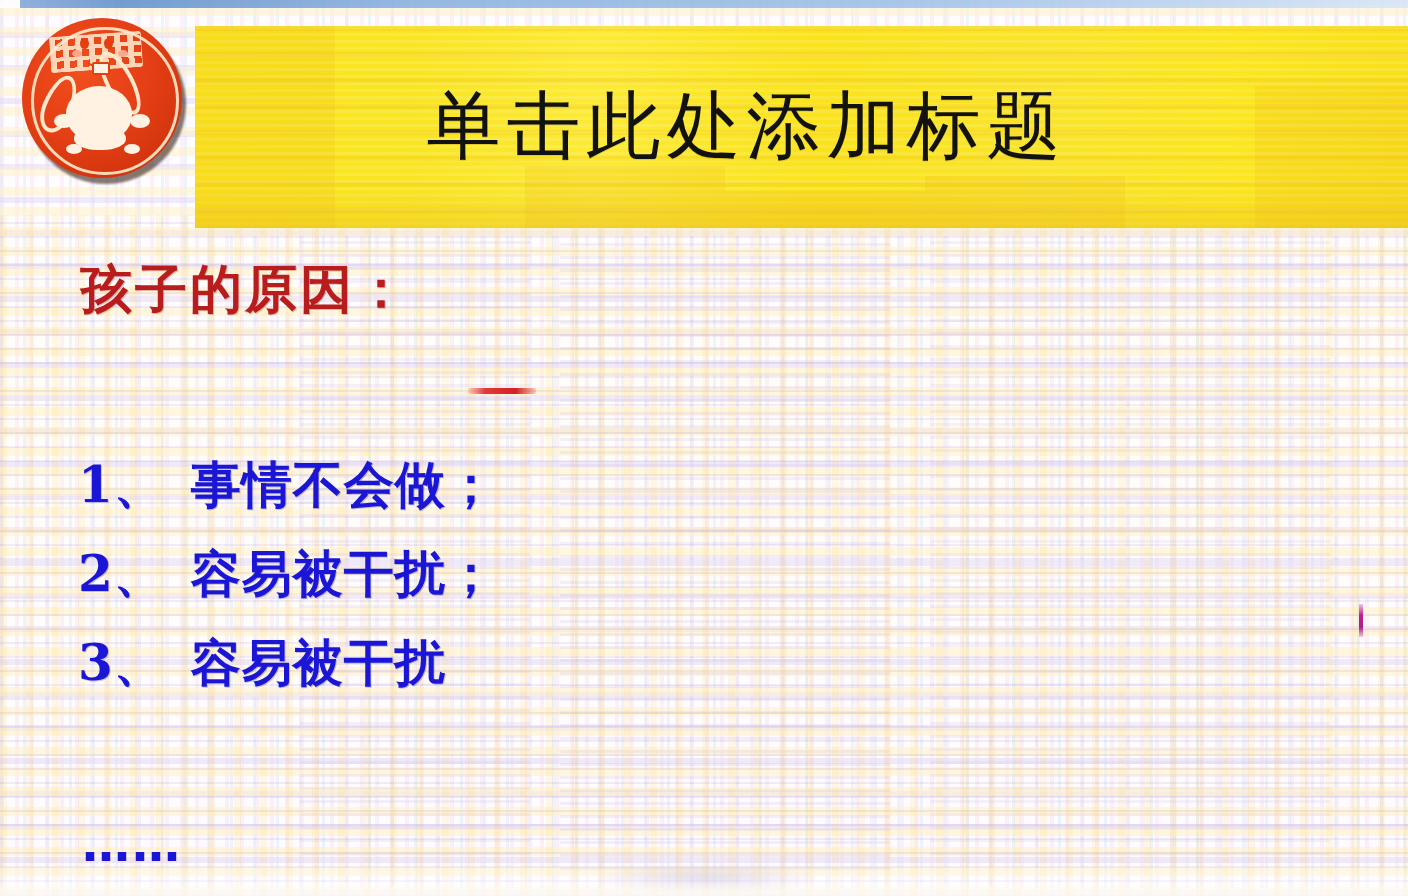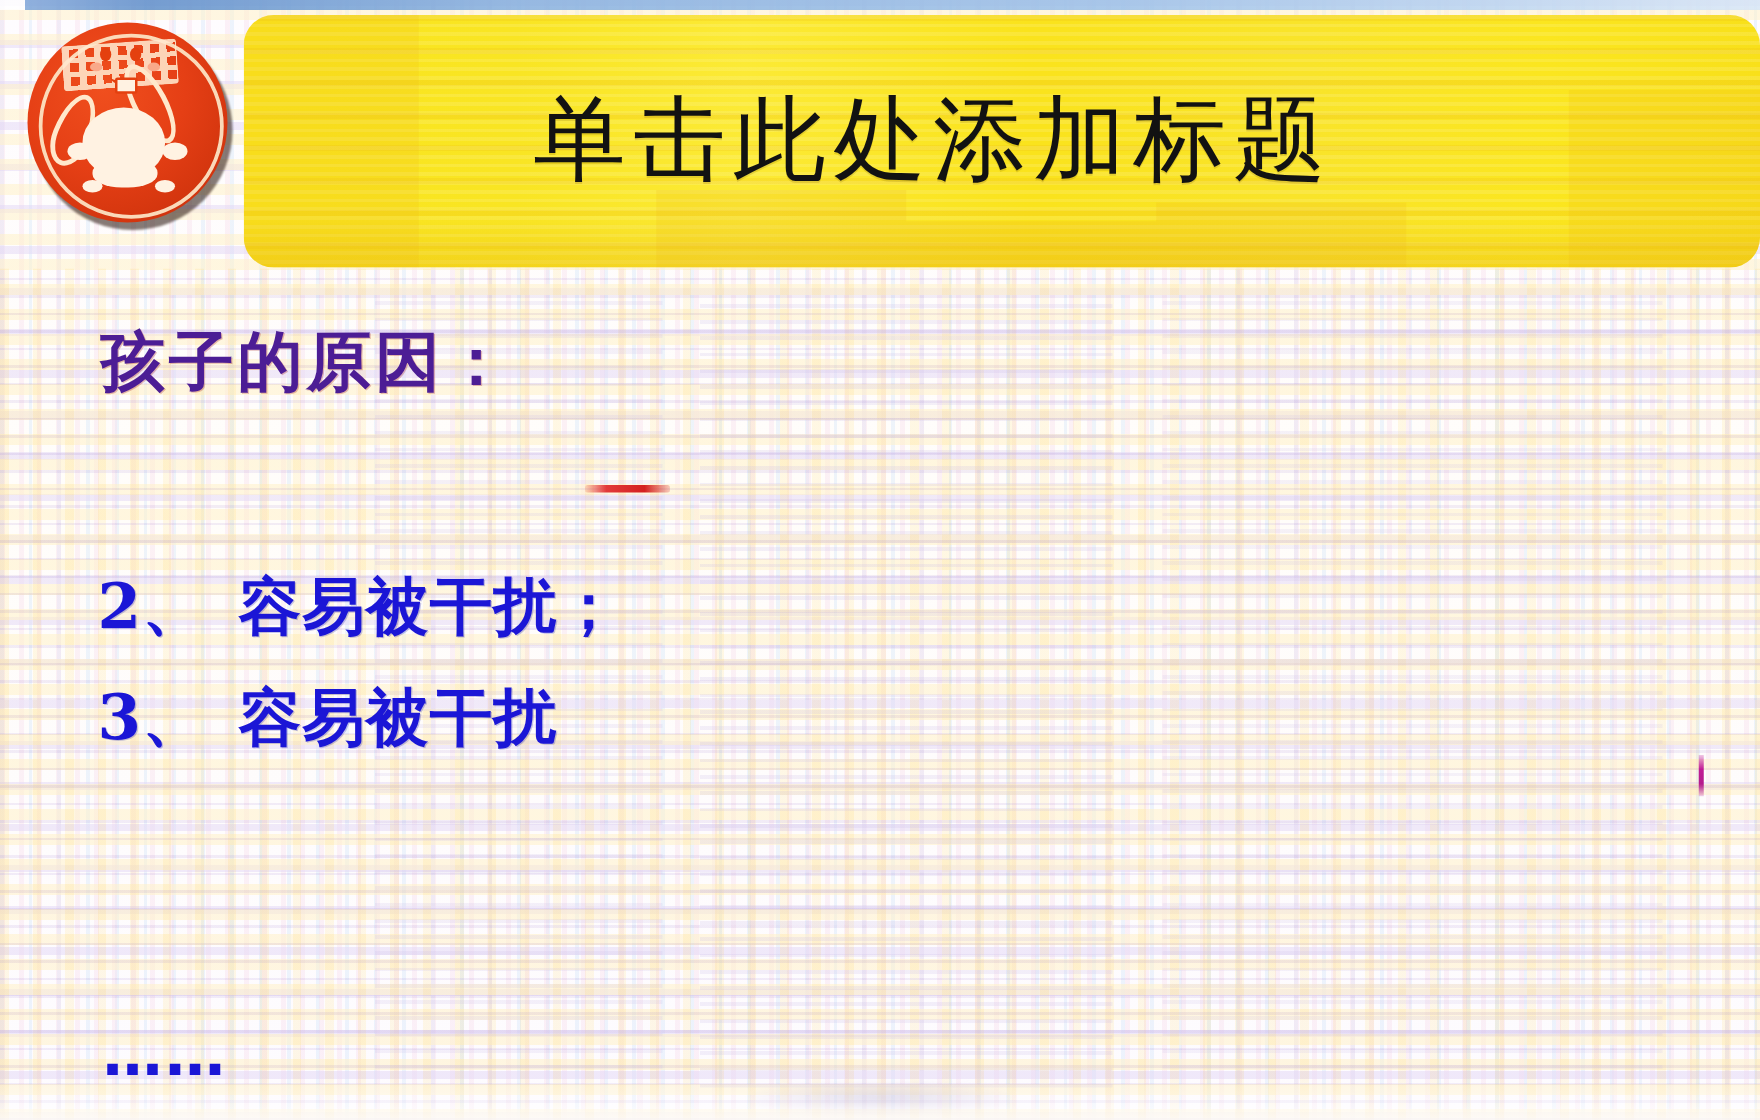--- a/index.html
+++ b/index.html
@@ -68,35 +68,34 @@
 
   
   .top-scan{
     position:absolute;left:0;top:0;width:1408px;height:8px;
     background:linear-gradient(90deg,#ffffff 0 20px,#7fa6d8 20px,#5f8fc9 120px,#87b0dd 420px,#9cc0e6 900px,#b9d3ee 1180px,#d7e6f5 1408px);
     opacity:.85;
   }
 
   
   .banner{
-    position:absolute;left:195px;top:12px;width:1213px;height:202px;
+    position:absolute;left:195px;top:26px;width:1213px;height:202px;
     background:
       repeating-linear-gradient(180deg,
         rgba(255,255,255,0.12) 0px,
         rgba(255,255,255,0.12) 3px,
         rgba(0,0,0,0.0) 3px,
         rgba(0,0,0,0.0) 7px),
       repeating-linear-gradient(180deg,
         rgba(236,186,20,0.22) 0px,
         rgba(236,186,20,0.22) 5px,
         rgba(255,255,255,0) 5px,
         rgba(255,255,255,0) 26px),
       linear-gradient(90deg,#fae61c 0%,#f9e523 18%,#fcea35 33%,#fae31c 52%,#f9e42a 70%,#fbe61f 86%,#f8e01a 100%);
     overflow:hidden;
-    border-radius:24px;
   }
   .banner-shade{
     position:absolute;bottom:0;left:0;right:0;height:40px;
     background:linear-gradient(180deg,rgba(230,176,16,0.0) 0%,rgba(230,176,16,0.33) 100%);
   }
   .banner-blocks{position:absolute;inset:0;}
   .banner-blocks i{position:absolute;display:block;background:rgba(235,180,25,0.17);}
 
   .title-text{
     position:absolute;left:0;top:0;width:1213px;height:202px;
@@ -156,21 +155,21 @@
   .bunny-teeth{position:absolute;left:70px;top:44px;width:14px;height:9px;background:#fff2e2;border:2px solid #e4400f;border-radius:2px;}
   .bunny-arm{position:absolute;width:20px;height:14px;border-radius:50%;background:#fff2e2;top:96px;}
   .arm-l{left:32px;} .arm-r{left:108px;}
   .bunny-body{position:absolute;left:52px;top:108px;width:52px;height:24px;border-radius:50% 50% 45% 45%;background:#fff2e2;}
   .bunny-foot{position:absolute;width:16px;height:10px;border-radius:50%;background:#fff2e2;top:126px;}
   .foot-l{left:44px;} .foot-r{left:102px;}
 
   
   .heading-red{
     position:absolute;left:80px;top:255px;
-    color:#4c1d95;
+    color:#b91c1c;
     font-family:"DejaVu Serif","Liberation Serif",serif;
     font-weight:bold;
     font-size:52px;
     letter-spacing:3px;
     text-shadow:1px 1px 0 rgba(150,0,0,.25);
     white-space:nowrap;
   }
 
   .list{
     position:absolute;left:78px;top:440px;width:700px;
@@ -261,20 +260,23 @@
       <div class="bunny-blush blush-r"></div>
       <div class="bunny-mouth"></div>
       <div class="bunny-teeth"></div>
     </div>
   </div>
 
   <div class="heading-red">孩子的原因：</div>
 
   <div class="list">
     <div class="list-item">
+      <span class="num">1、</span><span class="idt"></span><span>事情不会做；</span>
+    </div>
+    <div class="list-item">
       <span class="num">2、</span><span class="idt"></span><span>容易被干扰；</span>
     </div>
     <div class="list-item">
       <span class="num">3、</span><span class="idt"></span><span>容易被干扰</span>
     </div>
   </div>
 
   <div class="ellipsis">……</div>
 
   <div class="artifact-red-dash"></div>

